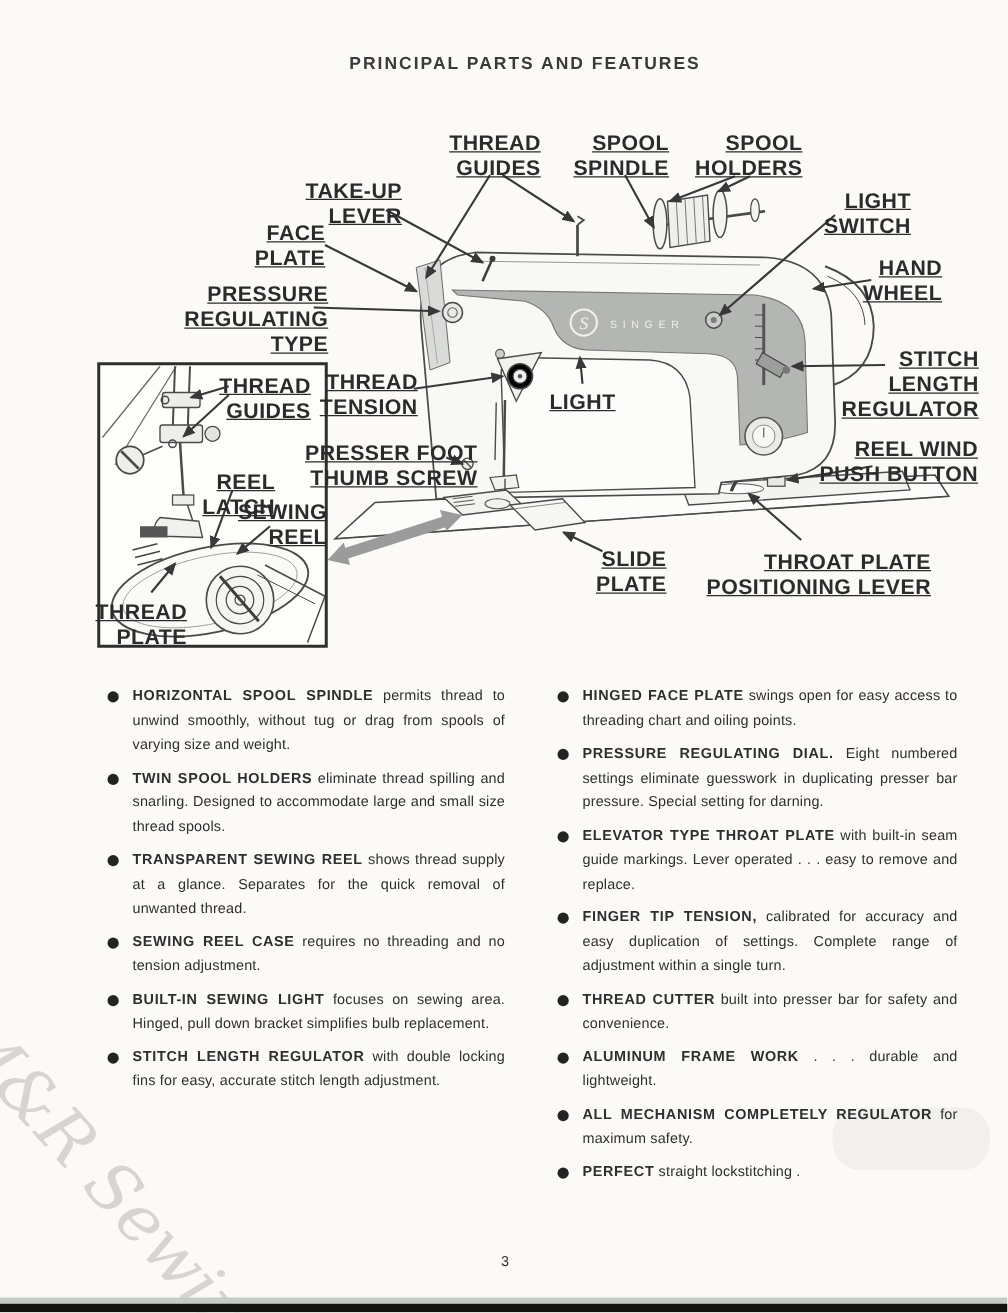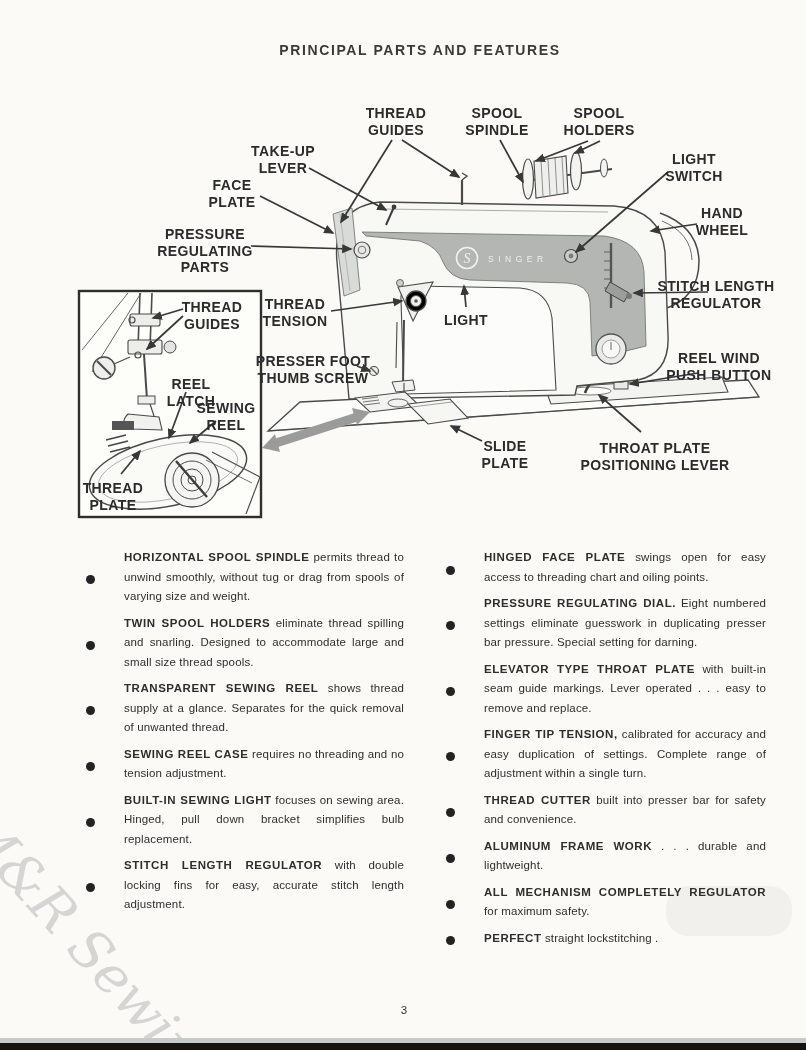--- a/index.html
+++ b/index.html
@@ -7,27 +7,27 @@
     position:relative;width:806px;height:1050px;background:#fbfaf7;overflow:hidden;
     font-family:"Liberation Sans",sans-serif;color:#2c2c2c;padding-left:44px;
   }
   .title{
     position:absolute;left:420px;top:42px;transform:translateX(-50%);
     font-size:14px;font-weight:bold;letter-spacing:1.6px;color:#3a3a3a;white-space:nowrap;
   }
   .art{position:absolute;left:0;top:0;}
   .dlabel{
     position:absolute;transform:translateX(-50%);
-    font-size:14px;font-weight:bold;letter-spacing:.4px;line-height:1.18;
-    color:#2b2b2b;text-align:center;white-space:pre-line;
+    font-size:17px;font-weight:bold;letter-spacing:.4px;line-height:1.18;
+    color:#2b2b2b;text-align:right;white-space:pre-line;text-decoration:underline;
   }
   .cols{position:absolute;top:548px;font-size:11.5px;line-height:19.5px;}
   .col-left{left:86px;width:318px;}
   .col-right{left:446px;width:320px;}
-  .feat{display:flex;gap:29px;margin-bottom:7px;align-items:center;}
+  .feat{display:flex;gap:11px;margin-bottom:7px;}
   .dot{flex:0 0 9px;width:9px;height:9px;border-radius:50%;background:#232323;margin-top:5px;}
   .ftext{margin:0;text-align:justify;color:#2e2e2e;letter-spacing:.15px;}
   .term{font-weight:bold;letter-spacing:.55px;}
   .pagenum{position:absolute;left:404px;top:1004px;transform:translateX(-50%);font-size:11.5px;color:#333;}
   .watermark{
     position:absolute;left:-6px;top:796px;transform:rotate(48deg);transform-origin:left top;
     font-family:"DejaVu Serif",serif;font-style:italic;font-size:54px;
     color:rgba(130,130,130,.30);white-space:nowrap;pointer-events:none;
   }
   .blob1{position:absolute;left:666px;top:886px;width:126px;height:50px;background:rgba(60,60,55,.05);border-radius:22px;}
@@ -243,21 +243,21 @@
   <div class="dlabel" style="left:497px;top:105px">SPOOL
 SPINDLE</div>
   <div class="dlabel" style="left:599px;top:105px">SPOOL
 HOLDERS</div>
   <div class="dlabel" style="left:283px;top:143px">TAKE-UP
 LEVER</div>
   <div class="dlabel" style="left:232px;top:177px">FACE
 PLATE</div>
   <div class="dlabel" style="left:205px;top:226px">PRESSURE
 REGULATING
-PARTS</div>
+TYPE</div>
   <div class="dlabel" style="left:694px;top:151px">LIGHT
 SWITCH</div>
   <div class="dlabel" style="left:722px;top:205px">HAND
 WHEEL</div>
   <div class="dlabel" style="left:716px;top:278px">STITCH LENGTH
 REGULATOR</div>
   <div class="dlabel" style="left:295px;top:296px">THREAD
 TENSION</div>
   <div class="dlabel" style="left:466px;top:312px">LIGHT</div>
   <div class="dlabel" style="left:313px;top:353px">PRESSER FOOT

